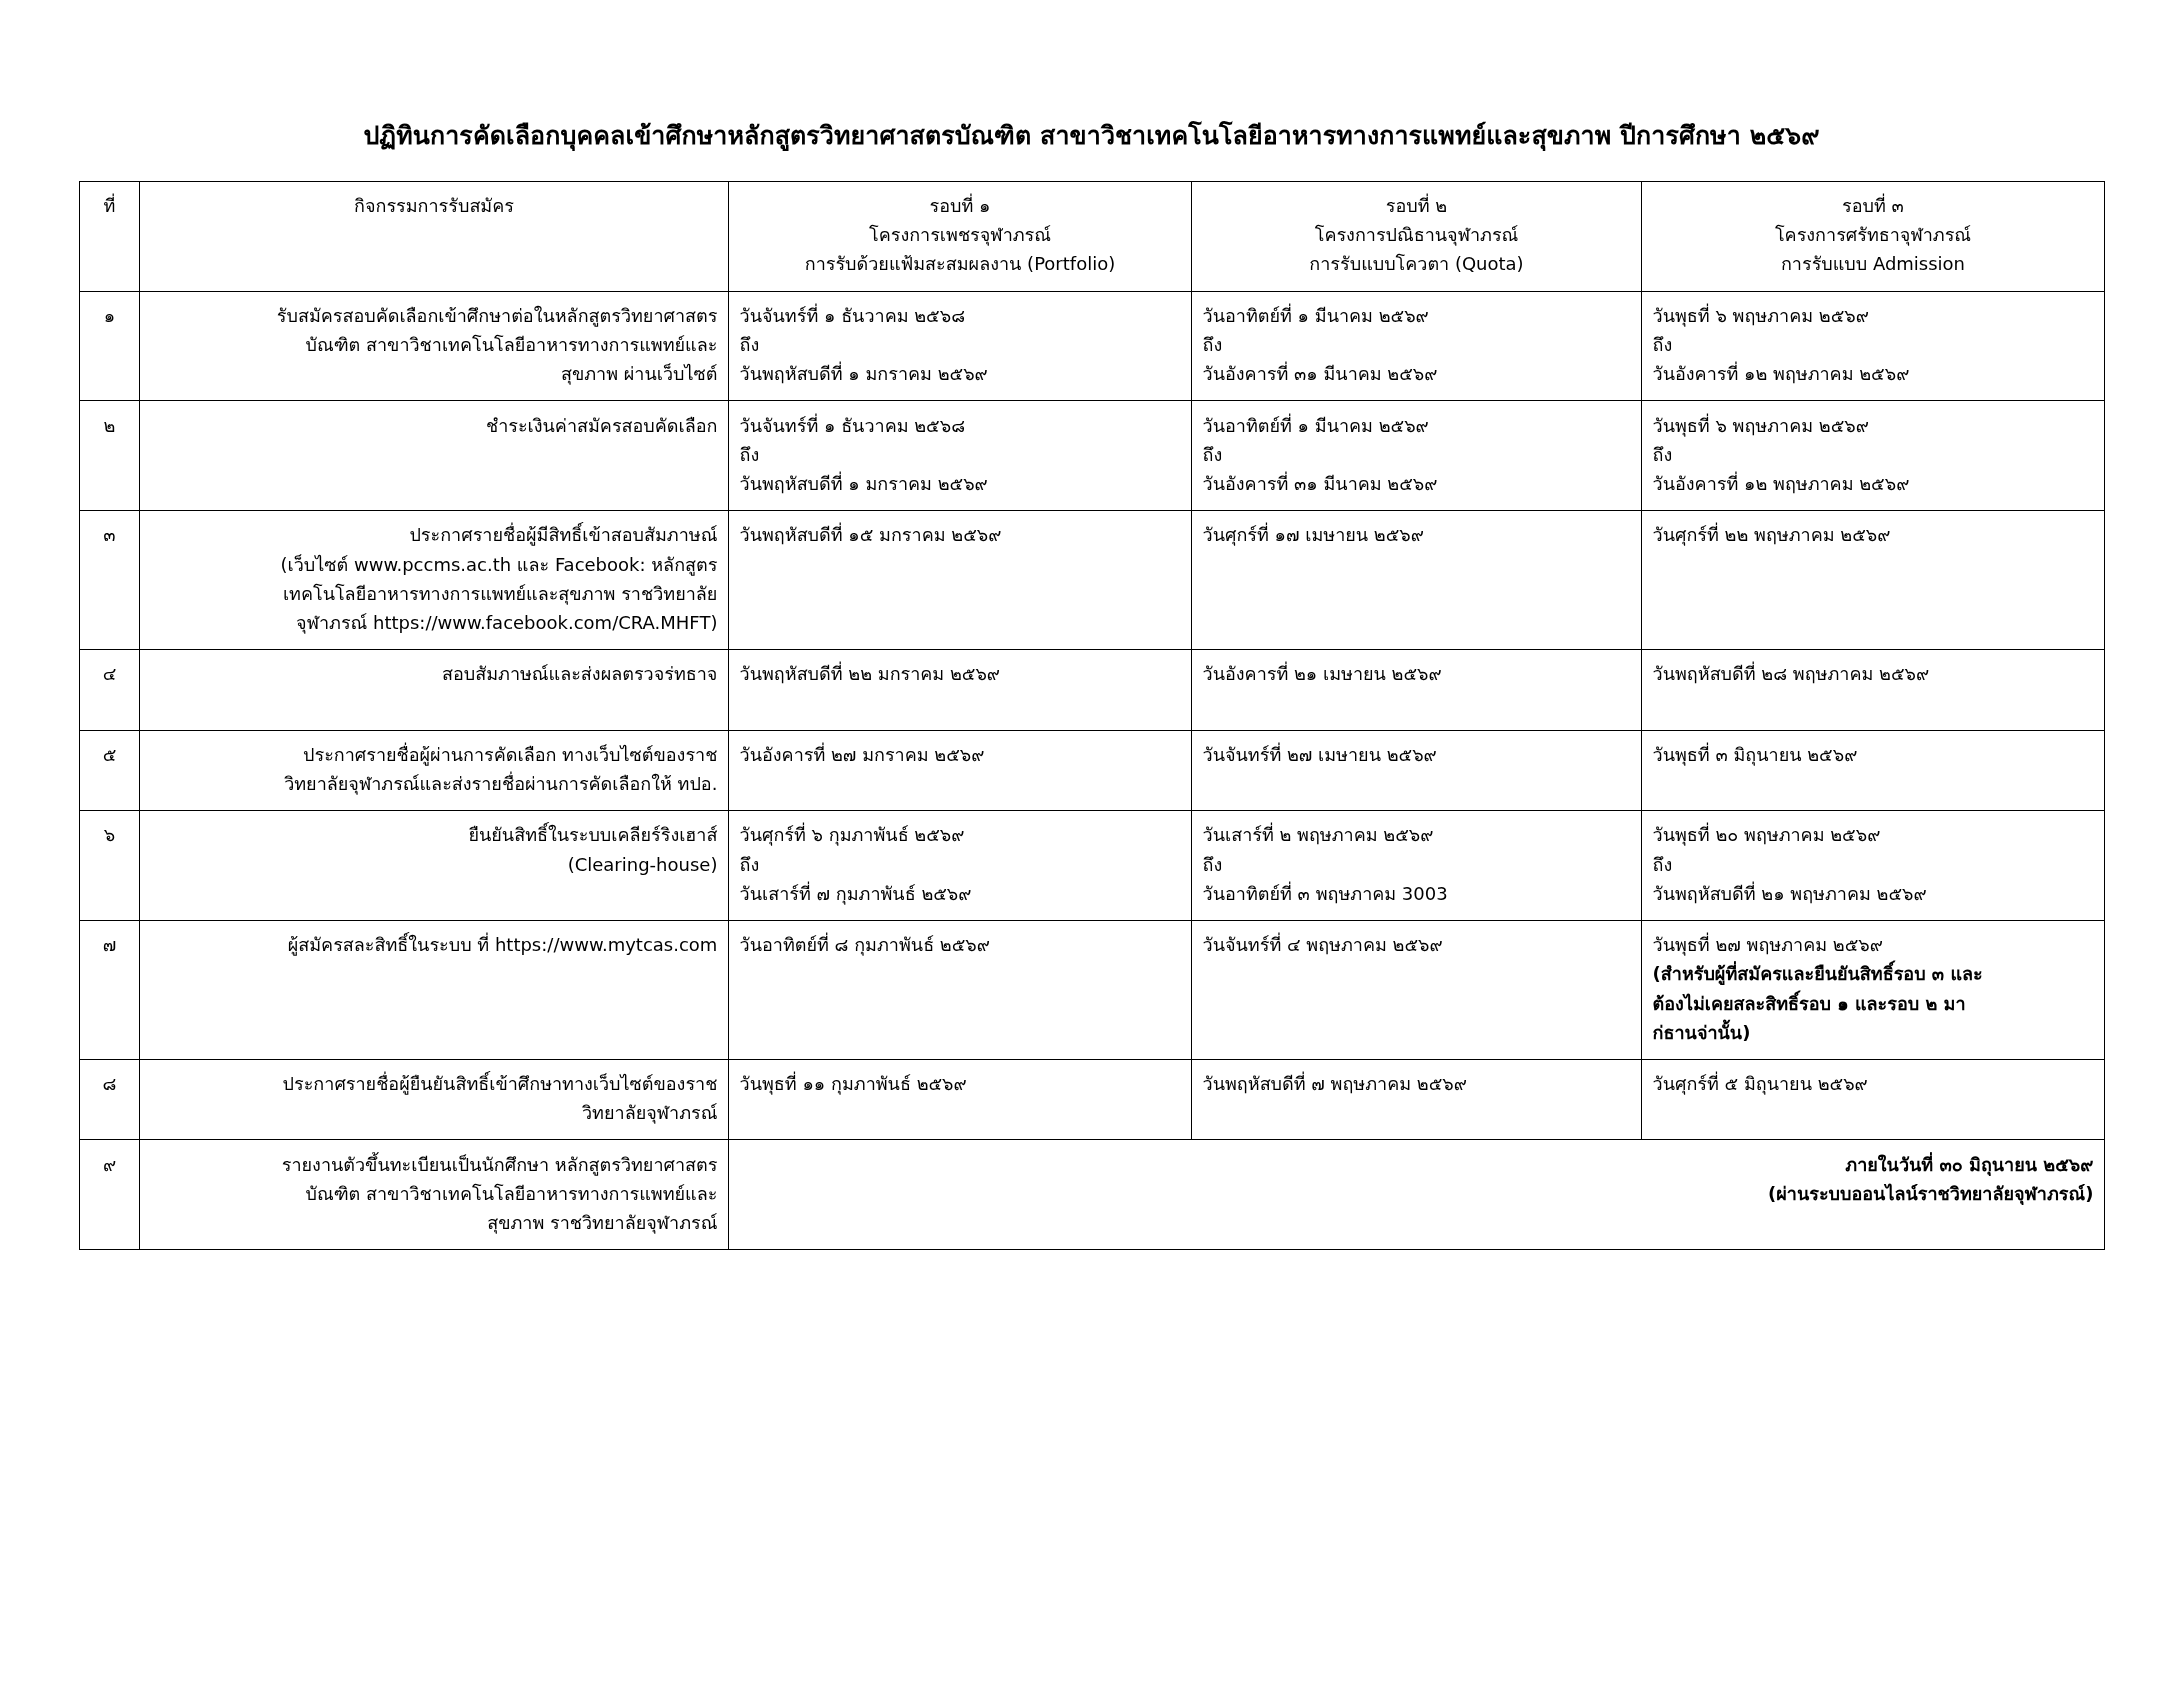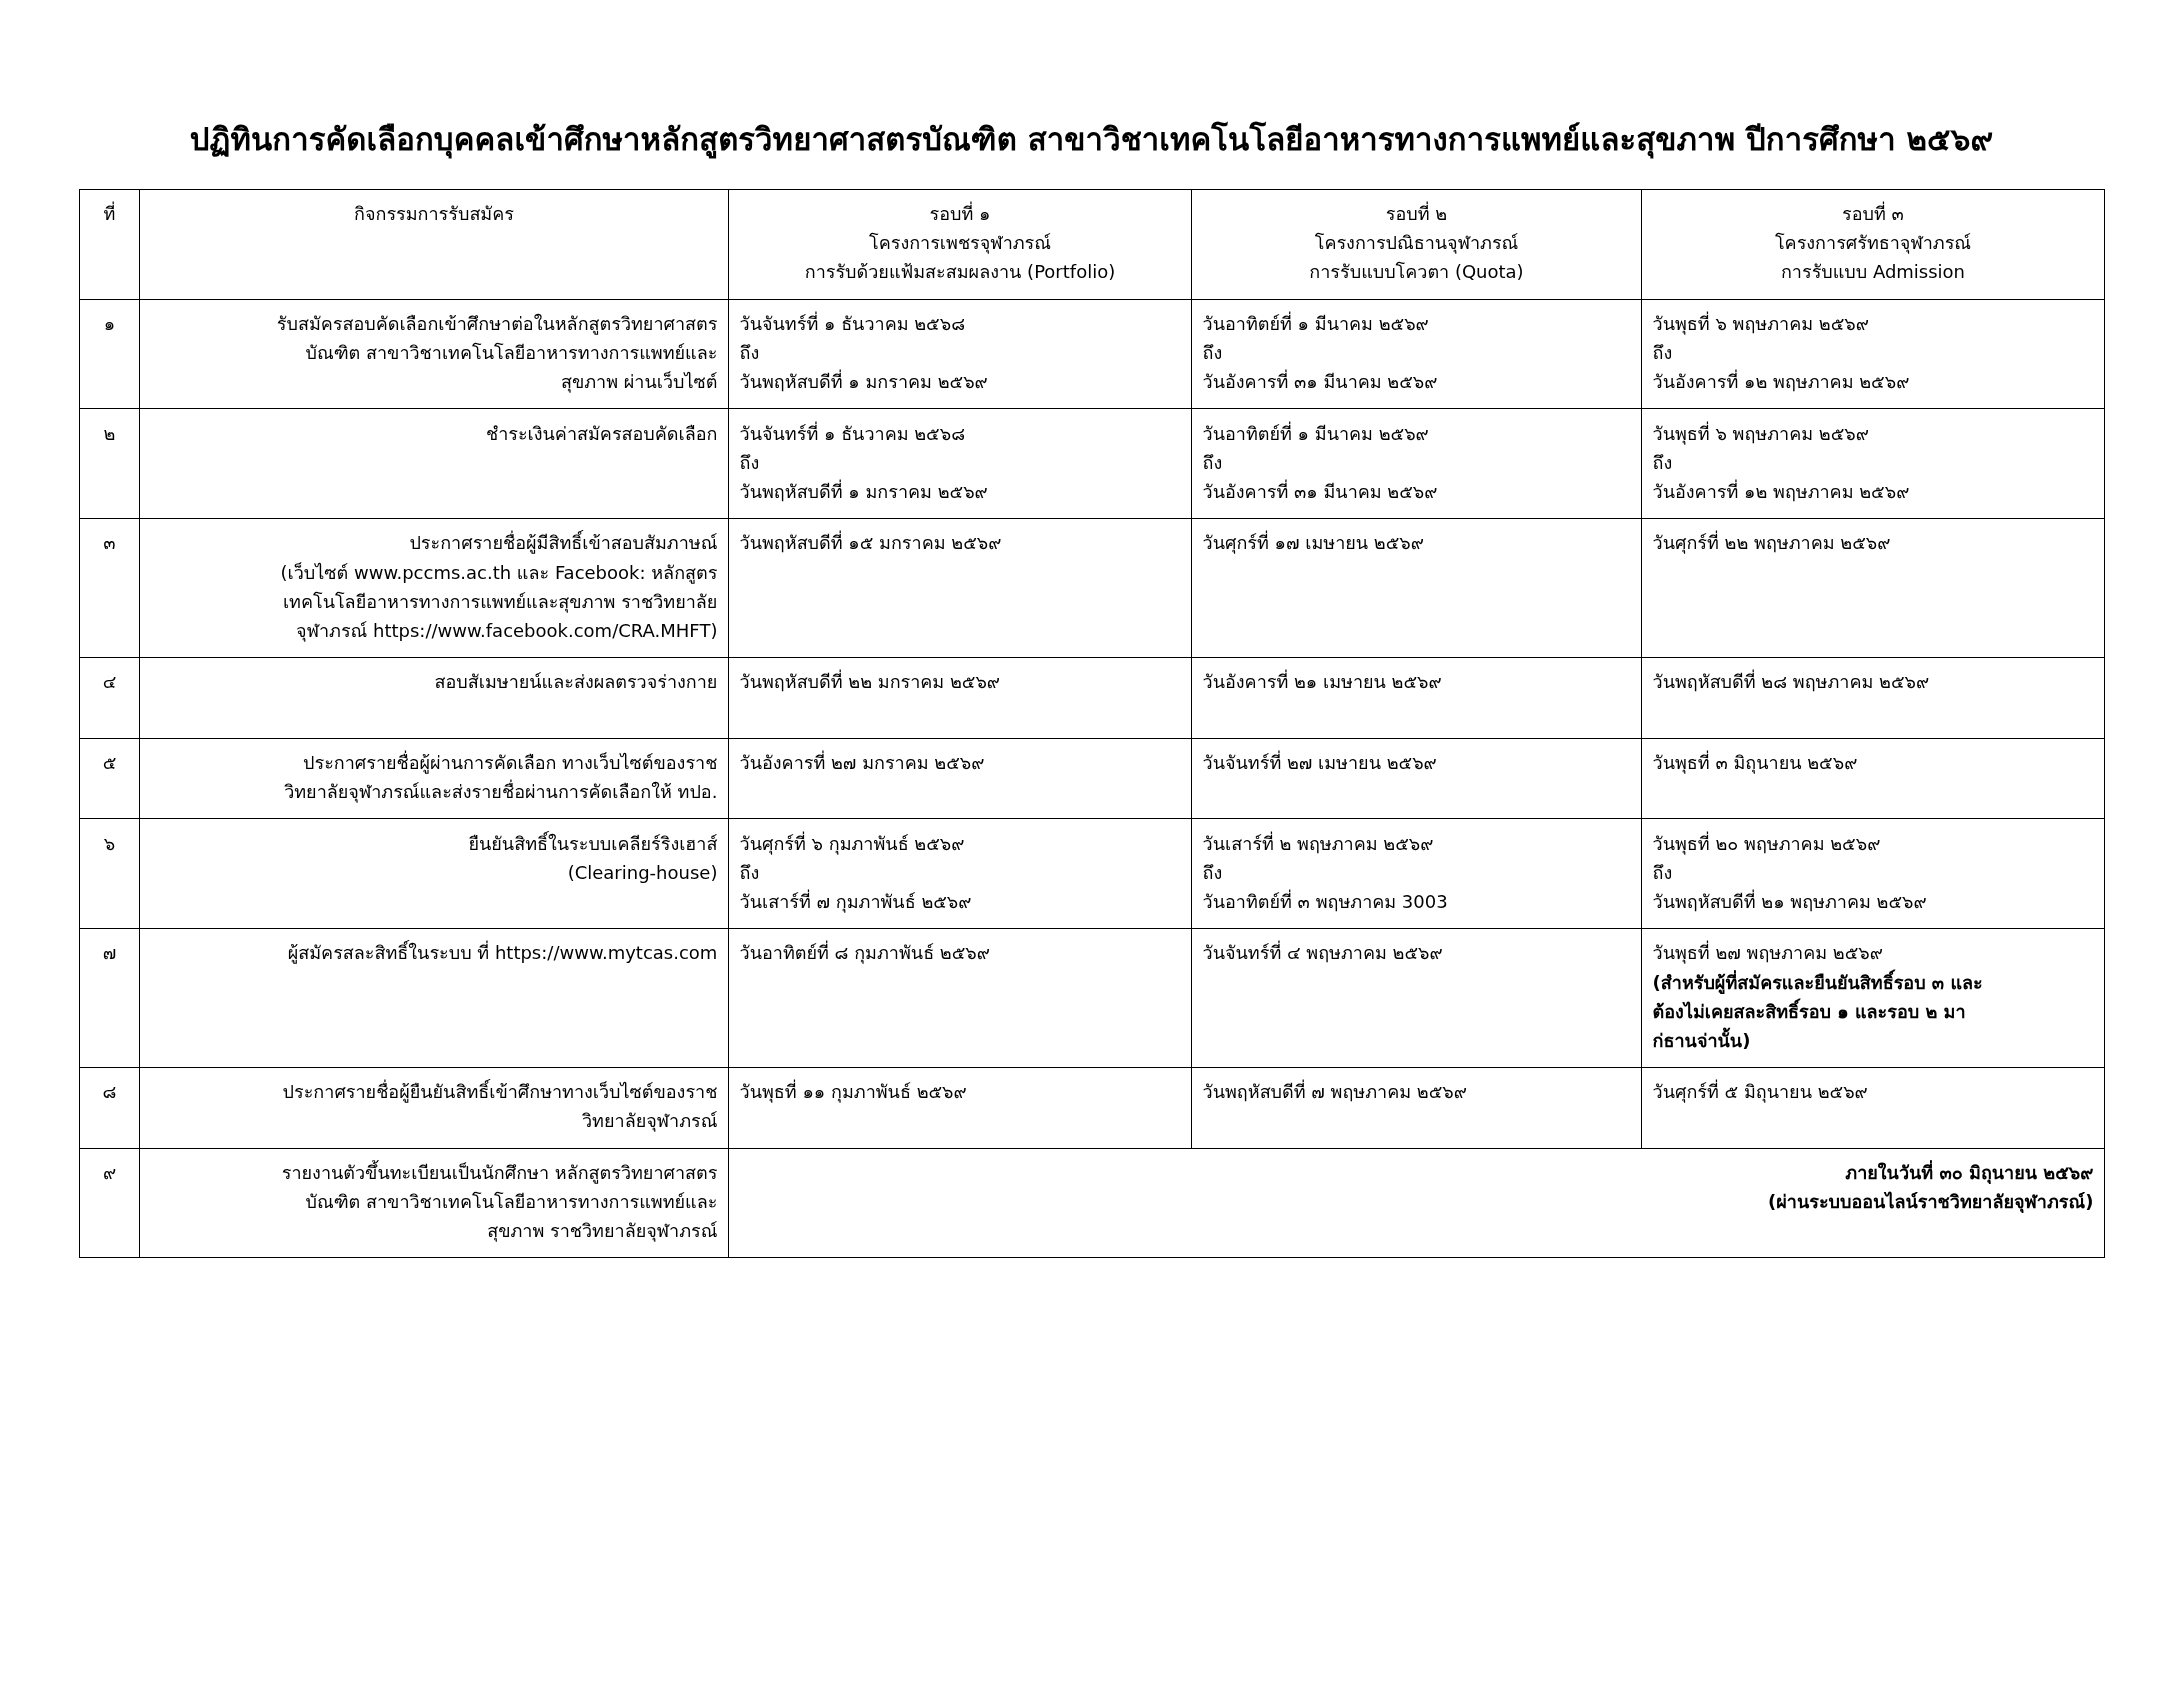--- a/index.html
+++ b/index.html
@@ -15,21 +15,21 @@
   }
   .page {
     position: relative;
     width: 2183px;
     height: 1687px;
     box-sizing: border-box;
     padding: 119px 79px 0 79px;
   }
   .doc-title {
     text-align: center;
-    font-size: 31px;
+    font-size: 25px;
     font-weight: bold;
     line-height: 1.35;
     margin: 0 0 28px 0;
     letter-spacing: 0.1px;
   }
   table.cal {
     border-collapse: collapse;
     table-layout: fixed;
     width: 2024px;
     margin: 0 auto;
@@ -173,21 +173,21 @@
           <span class="l">วันศุกร์ที่ ๑๗ เมษายน ๒๕๖๙</span>
         </td>
         <td class="date">
           <span class="l">วันศุกร์ที่ ๒๒ พฤษภาคม ๒๕๖๙</span>
         </td>
       </tr>
 
       <tr>
         <td class="no">๔</td>
         <td class="act">
-          <span class="l">สอบสัเมษายน์และส่งผลตรวจร่างกาย</span>
+          <span class="l">สอบสัมภาษณ์และส่งผลตรวจร่ทธาจ</span>
           <span class="l">&nbsp;</span>
         </td>
         <td class="date">
           <span class="l">วันพฤหัสบดีที่ ๒๒ มกราคม ๒๕๖๙</span>
         </td>
         <td class="date">
           <span class="l">วันอังคารที่ ๒๑ เมษายน ๒๕๖๙</span>
         </td>
         <td class="date">
           <span class="l">วันพฤหัสบดีที่ ๒๘ พฤษภาคม ๒๕๖๙</span>

